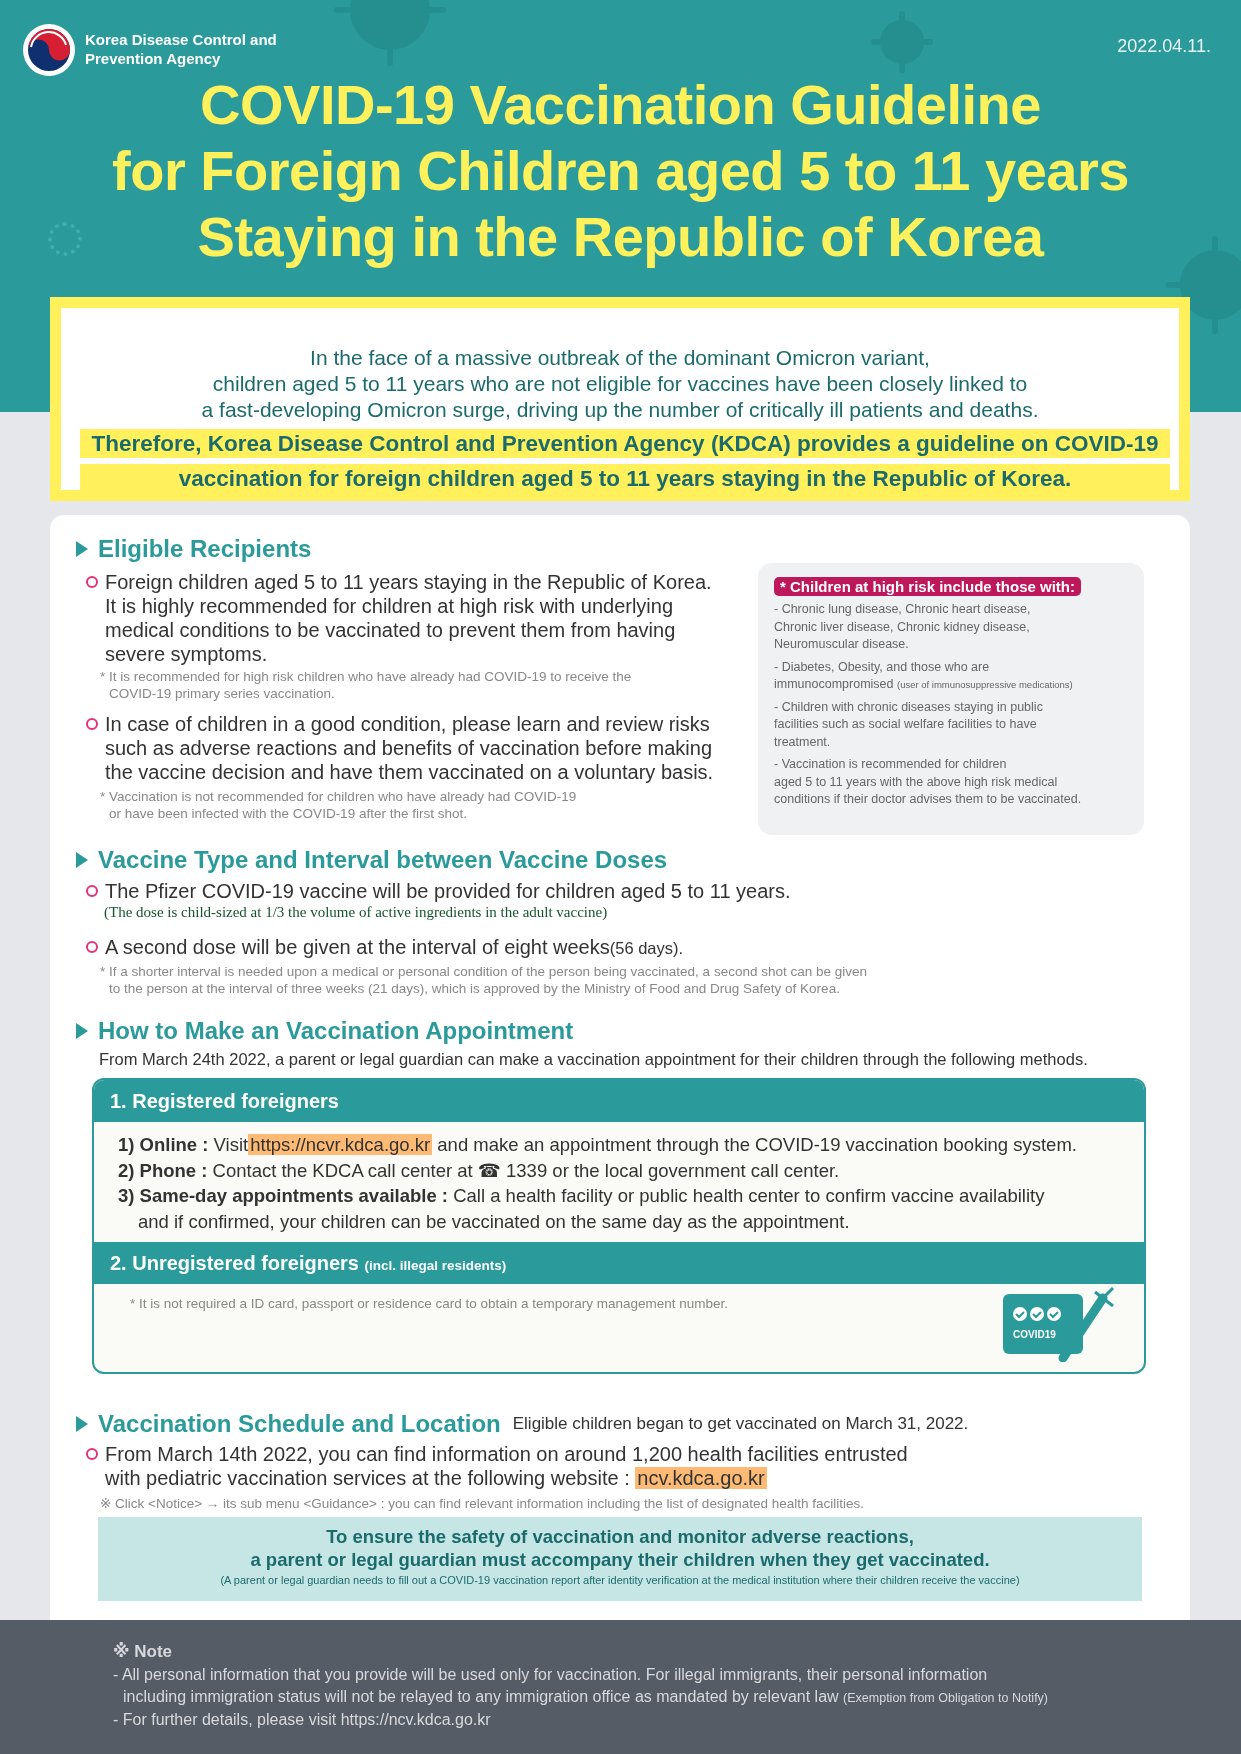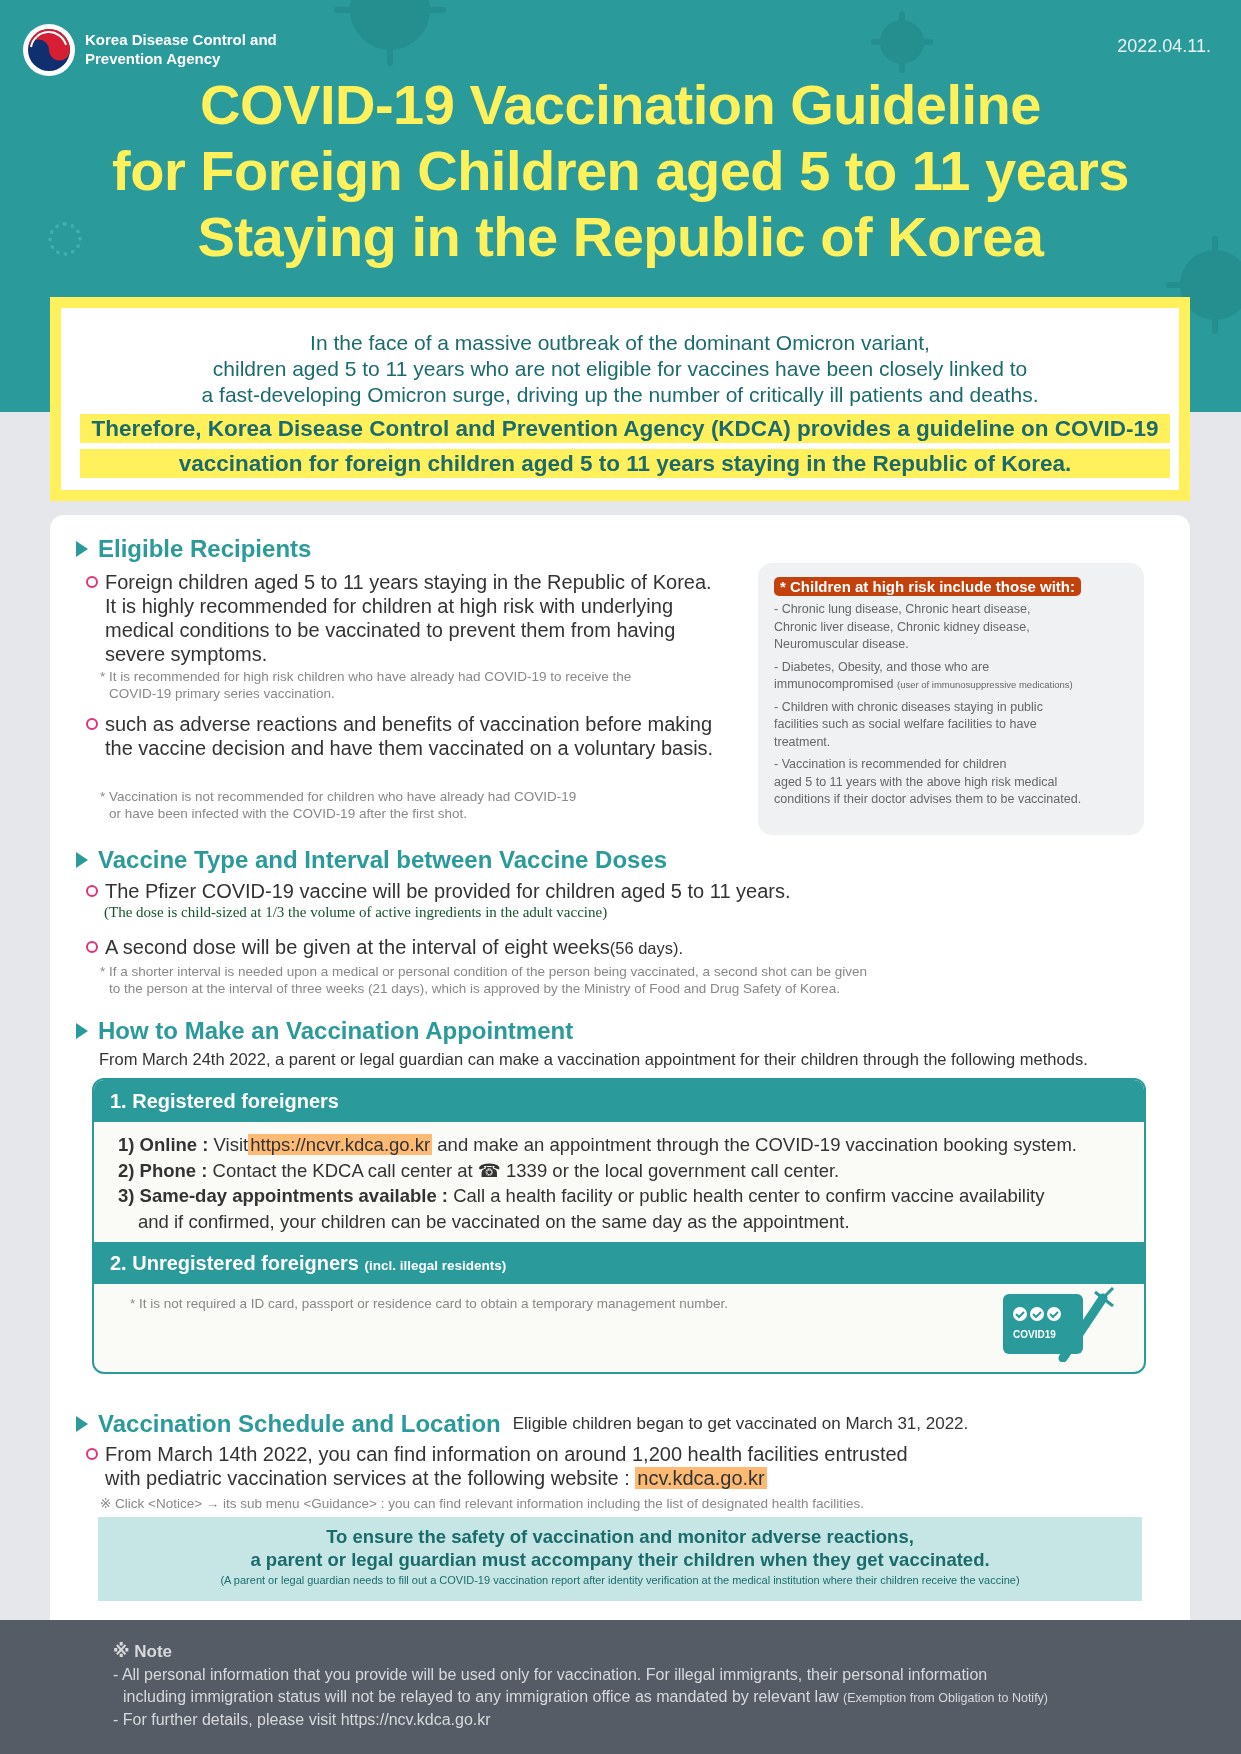--- a/index.html
+++ b/index.html
@@ -15,36 +15,36 @@
   .v3 { left: 1180px; top: 250px; width: 70px; height: 70px; }
   .ring { position: absolute; left: 48px; top: 222px; width: 34px; height: 34px; border: 4px dotted #3fb0b0; border-radius: 50%; }
 
   .logo { position: absolute; left: 23px; top: 24px; width: 52px; height: 52px; border-radius: 50%; background: #fff; display:flex; align-items:center; justify-content:center; }
   .logo svg { width: 46px; height: 46px; }
   .org-name { position: absolute; left: 85px; top: 30px; color: #fff; font-size: 15px; line-height: 19px; font-weight: bold; }
   .date { position: absolute; right: 30px; top: 36px; color: #e8f4f4; font-size: 18px; }
   .main-title { position: absolute; left: 0; top: 72px; width: 1241px; text-align: center; color: #fff15c; font-size: 56px; font-weight: bold; line-height: 66px; letter-spacing: -0.5px; }
 
   .intro { position: absolute; left: 50px; top: 297px; width: 1140px; height: 204px; background: #fff; border: 11px solid #fff05c; text-align: center; }
-  .intro-text { color: #1c6b6c; font-size: 21px; line-height: 26px; padding-top: 22px; }
+  .intro-text { color: #1c6b6c; font-size: 21px; line-height: 26px; padding-top: 37px; }
   .intro-hl { margin: 6px 9px 0 19px; background: #fff05c; color: #1c6b6c; font-size: 22.5px; font-weight: bold; line-height: 29px; padding: 0 4px; }
 
   .card { position: absolute; left: 50px; top: 515px; width: 1140px; height: 1105px; background: #fff; border-radius: 14px 14px 0 0; }
 
   .sec-title { position: absolute; color: #2a9a9b; font-size: 24px; font-weight: bold; display: flex; align-items: center; }
   .tri { display: inline-block; width: 0; height: 0; border-top: 8px solid transparent; border-bottom: 8px solid transparent; border-left: 12px solid #2a9a9b; margin-right: 10px; }
   .sec-sub { color: #333; font-size: 17px; font-weight: normal; margin-left: 12px; }
 
   .bullet { position: absolute; font-size: 20px; line-height: 24px; color: #333; padding-left: 19px; }
   .bullet .dot { position: absolute; left: 0; top: 6px; width: 12px; height: 12px; border: 2.5px solid #e4317a; border-radius: 50%; }
   .note { position: absolute; font-size: 13.5px; line-height: 17px; color: #888; }
   .sub-paren { position: absolute; font-size: 15px; color: #14532d; font-family: Liberation Serif, serif; }
 
   .risk-box { position: absolute; left: 708px; top: 48px; width: 386px; height: 272px; background: #f0f1f3; border-radius: 14px; padding: 14px 16px; }
-  .risk-head { display: inline-block; background: #c2410c; color: #fff; font-size: 15px; font-weight: bold; padding: 1px 6px; border-radius: 5px; }
+  .risk-head { display: inline-block; background: #be185d; color: #fff; font-size: 15px; font-weight: bold; padding: 1px 6px; border-radius: 5px; }
   .risk-item { font-size: 12.5px; line-height: 17.5px; color: #666; margin-top: 5px; padding-left: 10px; text-indent: -10px; }
   .tiny { font-size: 9.5px; }
 
   .appt-box { position: absolute; left: 42px; top: 563px; width: 1054px; height: 296px; border: 2px solid #2a9a9b; border-radius: 12px; overflow: hidden; background: #fafaf7; }
   .appt-head { background: #2a9a9b; color: #fff; font-size: 20px; font-weight: bold; padding: 0 16px; height: 42px; line-height: 42px; }
   .appt-head small { font-size: 13.5px; }
   .appt-line { font-size: 18.5px; line-height: 25.5px; color: #333; }
   .url-chip { background: #fdba74; padding: 0 2px; }
   .covid-badge { position: absolute; right: 26px; bottom: 10px; width: 115px; height: 76px; }
 
@@ -110,20 +110,21 @@
     <div>medical conditions to be vaccinated to prevent them from having</div>
     <div>severe symptoms.</div>
   </div>
   <div class="note" style="left:50px; top:153px;">
     <div>* It is recommended for high risk children who have already had COVID-19 to receive the</div>
     <div style="padding-left:9px;">COVID-19 primary series vaccination.</div>
   </div>
 
   <div class="bullet" style="left:36px; top:197px; width:680px;">
     <span class="dot"></span>
+    <div>In case of children in a good condition, please learn and review risks</div>
     <div>such as adverse reactions and benefits of vaccination before making</div>
     <div>the vaccine decision and have them vaccinated on a voluntary basis.</div>
   </div>
   <div class="note" style="left:50px; top:273px;">
     <div>* Vaccination is not recommended for children who have already had COVID-19</div>
     <div style="padding-left:9px;">or have been infected with the COVID-19 after the first shot.</div>
   </div>
 
   <div class="risk-box">
     <span class="risk-head">* Children at high risk include those with:</span>

